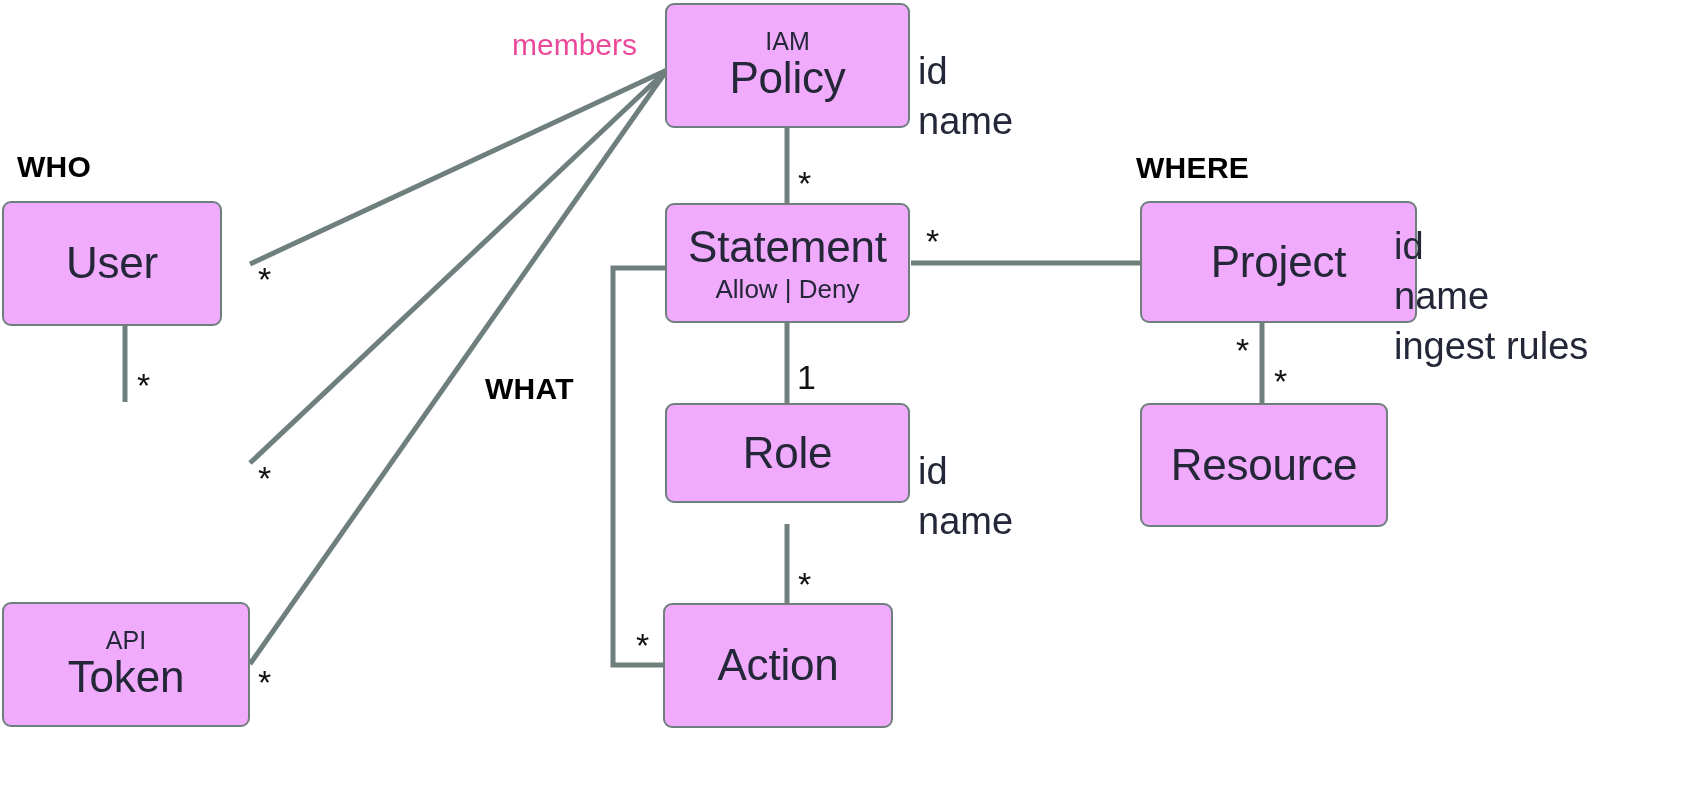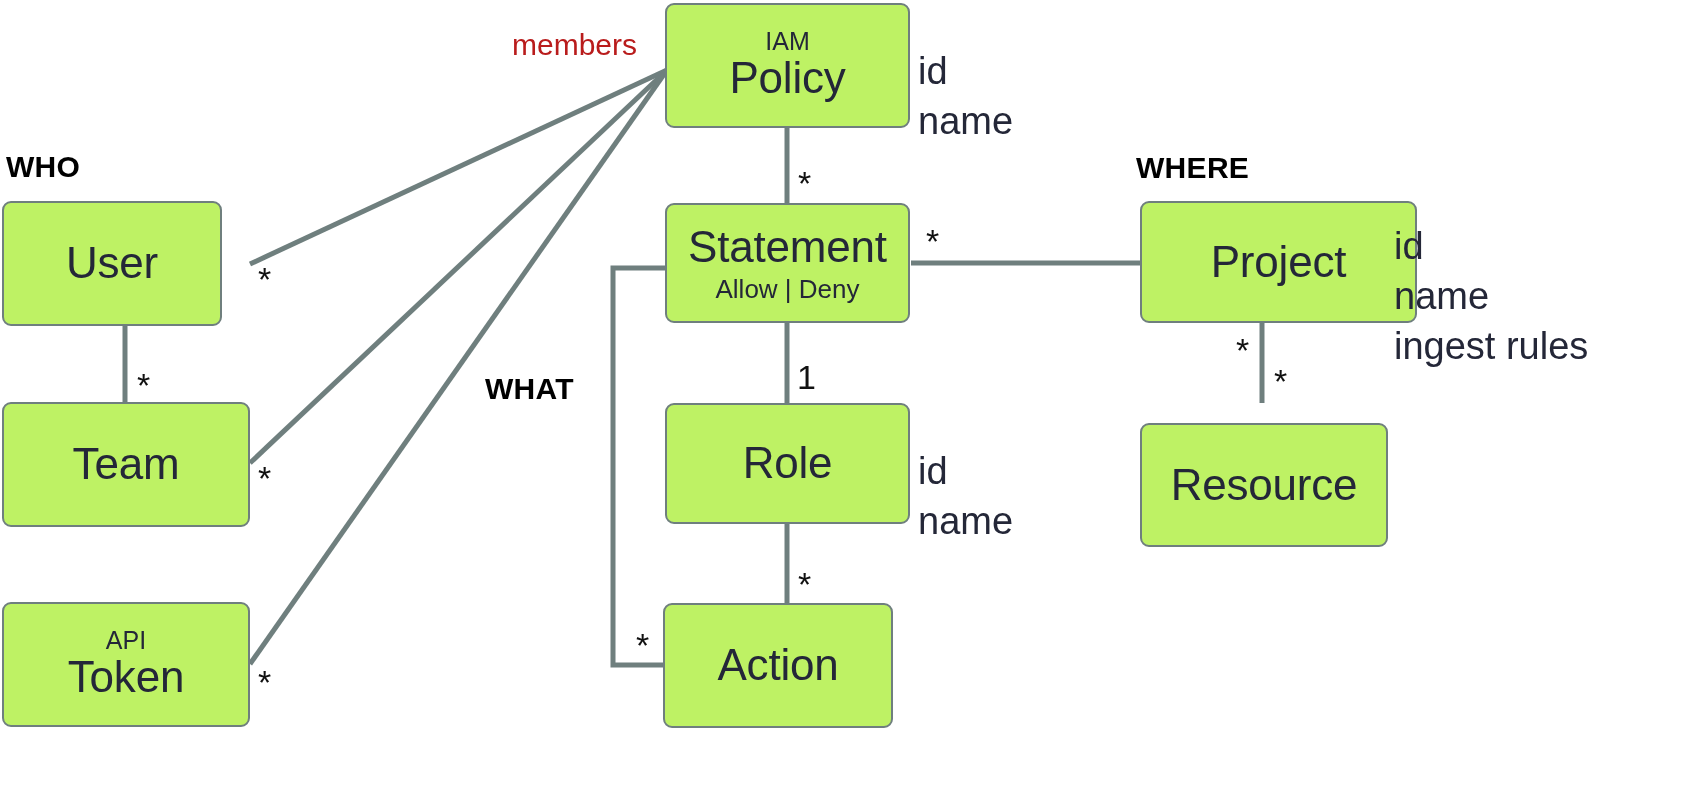--- a/index.html
+++ b/index.html
@@ -20,21 +20,21 @@
   #edges {
     position: absolute;
     left: 0;
     top: 0;
     width: 1690px;
     height: 790px;
   }
   .node {
     position: absolute;
     box-sizing: border-box;
-    background: #bef264;
+    background: #f0abfc;
     border: 2.5px solid #6f7f7e;
     border-radius: 9px;
     display: flex;
     flex-direction: column;
     align-items: center;
     justify-content: center;
     color: #242738;
     z-index: 2;
   }
   .node .kicker {
@@ -76,21 +76,21 @@
     line-height: 1.32;
     color: #242738;
     z-index: 3;
     white-space: nowrap;
     margin-top: 20px;
   }
   .edge-label {
     position: absolute;
     font-size: 30px;
     font-weight: 400;
-    color: #b91c1c;
+    color: #ec4899;
     z-index: 3;
     white-space: nowrap;
   }
   .card {
     position: absolute;
     font-size: 34px;
     font-weight: 400;
     color: #111111;
     line-height: 1;
     z-index: 3;
@@ -118,60 +118,57 @@
       <line x1="787" y1="323" x2="787" y2="403"></line>
 
       <line x1="787" y1="524" x2="787" y2="603"></line>
 
       <polyline points="665,268 613,268 613,665 663,665"></polyline>
 
       <line x1="1262" y1="323" x2="1262" y2="403"></line>
     </g>
   </svg>
 
-  <div class="group-label" style="left:6px; top:150px;">WHO</div>
+  <div class="group-label" style="left:17px; top:150px;">WHO</div>
   <div class="group-label" style="left:485px; top:356px;margin-top:16px;">WHAT</div>
   <div class="group-label" style="left:1136px; top:151px;">WHERE</div>
 
   <div class="node" style="left:665px; top:3px; width:245px; height:125px;">
     <div class="kicker">IAM</div>
     <div class="title">Policy</div>
   </div>
 
   <div class="node" style="left:2px; top:201px; width:220px; height:125px;">
     <div class="title">User</div>
   </div>
 
-  <div class="node" style="left:2px; top:402px; width:248px; height:125px;">
-    <div class="title">Team</div>
-  </div>
 
   <div class="node" style="left:665px; top:203px; width:245px; height:120px;">
     <div class="title">Statement</div>
     <div class="sub">Allow | Deny</div>
   </div>
 
   <div class="node" style="left:2px; top:602px; width:248px; height:125px;">
     <div class="kicker">API</div>
     <div class="title">Token</div>
   </div>
 
-  <div class="node" style="left:665px; top:403px; width:245px; height:121px;">
+  <div class="node" style="left:665px; top:403px; width:245px; height:100px;">
     <div class="title">Role</div>
   </div>
 
   <div class="node" style="left:663px; top:603px; width:230px; height:125px;">
     <div class="title regular">Action</div>
   </div>
 
   <div class="node" style="left:1140px; top:201px; width:277px; height:122px;">
     <div class="title">Project</div>
   </div>
 
-  <div class="node" style="left:1140px; top:403px; width:248px; height:124px;margin-top:20px;">
+  <div class="node" style="left:1140px; top:403px; width:248px; height:124px;">
     <div class="title regular">Resource</div>
   </div>
 
   <div class="attrs" style="left:918px; top:26px;">
       <div>id</div>
       <div>name</div>
     </div>
   <div class="attrs" style="left:918px; top:426px;">
       <div>id</div>
       <div>name</div>

